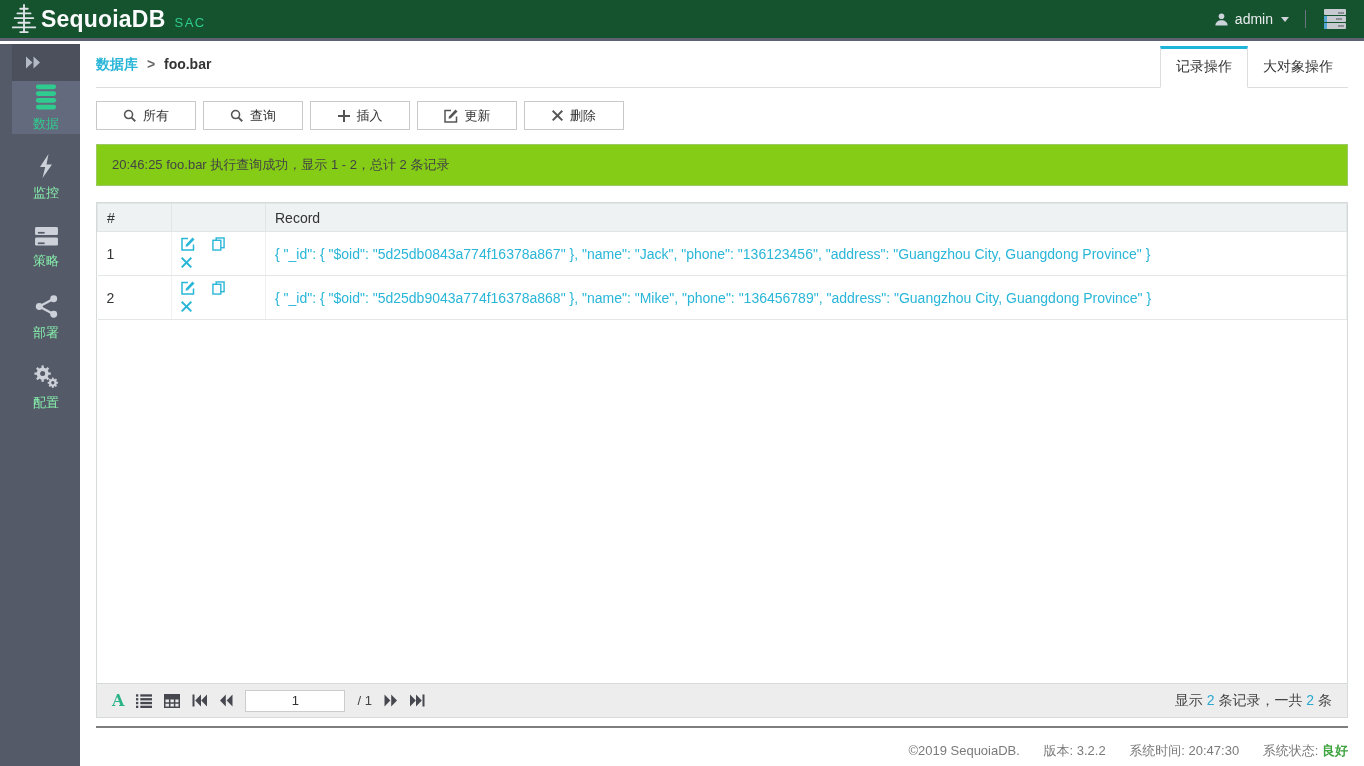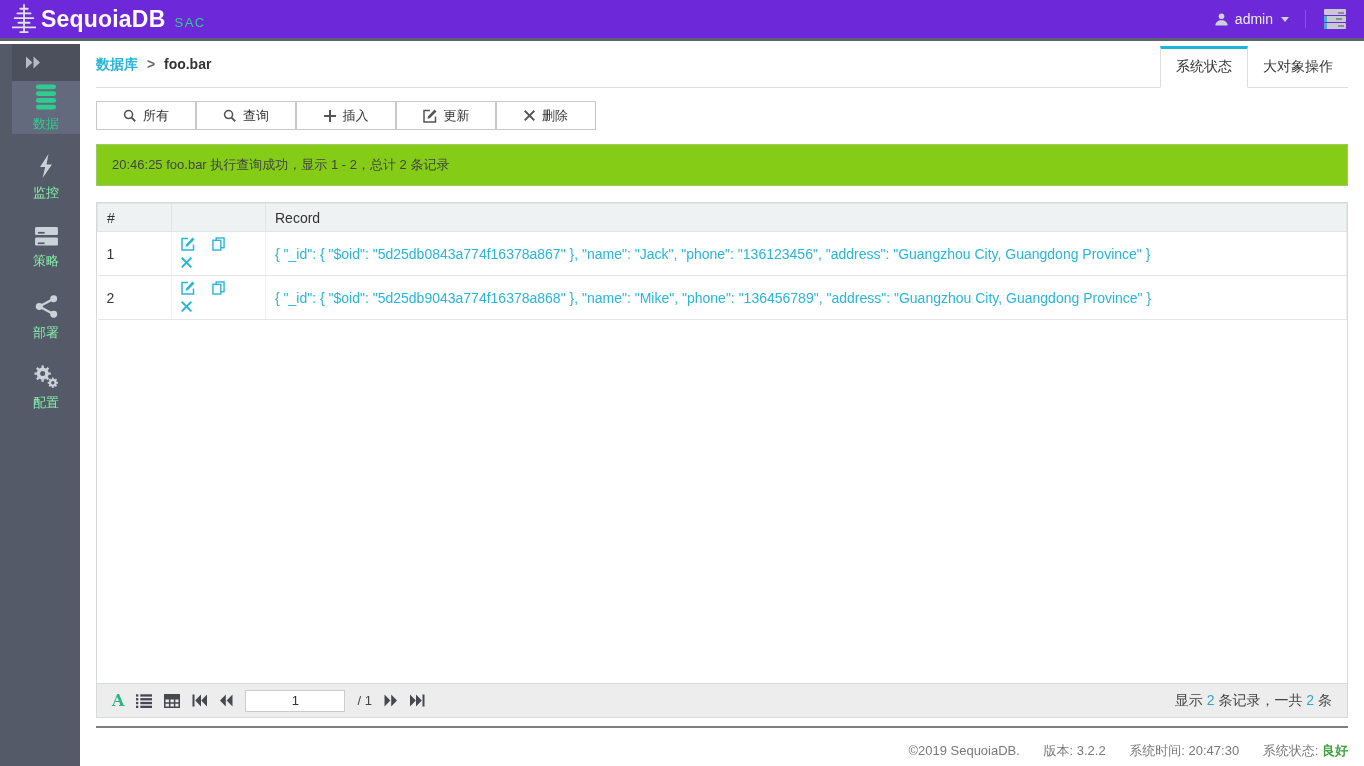--- a/index.html
+++ b/index.html
@@ -2,21 +2,21 @@
 <html><head>
 <meta charset="utf-8">
 <title>SequoiaDB SAC</title>
 <style>
   * { box-sizing: border-box; }
   html, body { margin:0; padding:0; width:1364px; height:766px; overflow:hidden;
     background:#fff; font-family:"Liberation Sans", sans-serif; }
 
   
   .app-header { position:absolute; top:0; left:0; right:0; height:41px;
-    background:#6d28d9; border-bottom:3px solid #5e6171;
+    background:#14532d; border-bottom:3px solid #5e6171;
     display:flex; align-items:center; padding:0 16px 0 10px; z-index:20; }
   .brand { display:flex; align-items:center; }
   .brand-name { color:#fafbfc; font-size:23px; font-weight:bold; letter-spacing:.2px; margin-left:3px; }
   .brand-suffix { color:#2fcc8f; font-size:13px; letter-spacing:1.5px; margin-left:9px; padding-top:6px; }
   .header-right { margin-left:auto; display:flex; align-items:center; }
   .user-menu { display:flex; align-items:center; gap:6px; color:#e9ecef; font-size:14px; cursor:pointer; }
   .caret-down { width:0; height:0; border-left:4px solid transparent; border-right:4px solid transparent;
     border-top:5px solid #cfd4da; margin-left:2px; }
   .v-divider { width:1px; height:18px; background:#6b7480; margin:0 16px; }
   .server-btn { cursor:pointer; display:flex; }
@@ -37,21 +37,21 @@
 
   .topbar { height:44px; border-bottom:1px solid #ddd; display:flex; align-items:flex-end; }
   .breadcrumb { padding-bottom:13px; font-size:14px; font-weight:bold; color:#333; }
   .breadcrumb .crumb-link { color:#29b6d8; cursor:pointer; text-decoration:none; }
   .breadcrumb .sep { color:#666; margin:0 5px; }
   .tabs { margin-left:auto; display:flex; margin-bottom:-1px; }
   .tab { font-size:14px; color:#333; padding:12px 15px 11px; cursor:pointer; }
   .tab.active { background:#fff; border:1px solid #ddd; border-top:3px solid #1db5d9;
     border-bottom:1px solid #fff; padding:9px 15px 11px; }
 
-  .toolbar { margin-top:13px; display:flex; }
+  .toolbar { margin-top:13px; display:flex; gap:7px; }
   .btn { width:100px; height:29px; background:#fff; border:1px solid #c9c9c9; font-size:13px;
     color:#333; display:flex; align-items:center; justify-content:center; gap:7px;
     cursor:pointer; font-family:inherit; padding:0; }
 
   .alert-success { margin-top:14px; background:#84cc16; border:1px solid #9cc964;
     color:#444; font-size:13px; padding:11px 15px; }
 
   .panel { margin-top:16px; border:1px solid #d7dadb; height:516px; display:flex; flex-direction:column; }
   .data-table { border-collapse:collapse; width:100%; table-layout:fixed; }
   .data-table th { background:#eef2f3; font-weight:normal; font-size:14px; color:#333;
@@ -203,21 +203,21 @@
 
 <main class="main">
 
   <div class="topbar">
     <div class="breadcrumb">
       <a class="crumb-link">数据库</a>
       <span class="sep">&gt;</span>
       <span>foo.bar</span>
     </div>
     <div class="tabs">
-      <div class="tab active">系统状态</div>
+      <div class="tab active">记录操作</div>
       <div class="tab">大对象操作</div>
     </div>
   </div>
 
   <div class="toolbar">
     <button class="btn">
       <span style="display:flex;">
         <svg width="13" height="13" viewBox="0 0 14 14">
             <circle cx="6" cy="6" r="4.3" fill="none" stroke="#555" stroke-width="1.7"></circle>
             <path d="M9.2 9.2l4 4" stroke="#555" stroke-width="2"></path>

